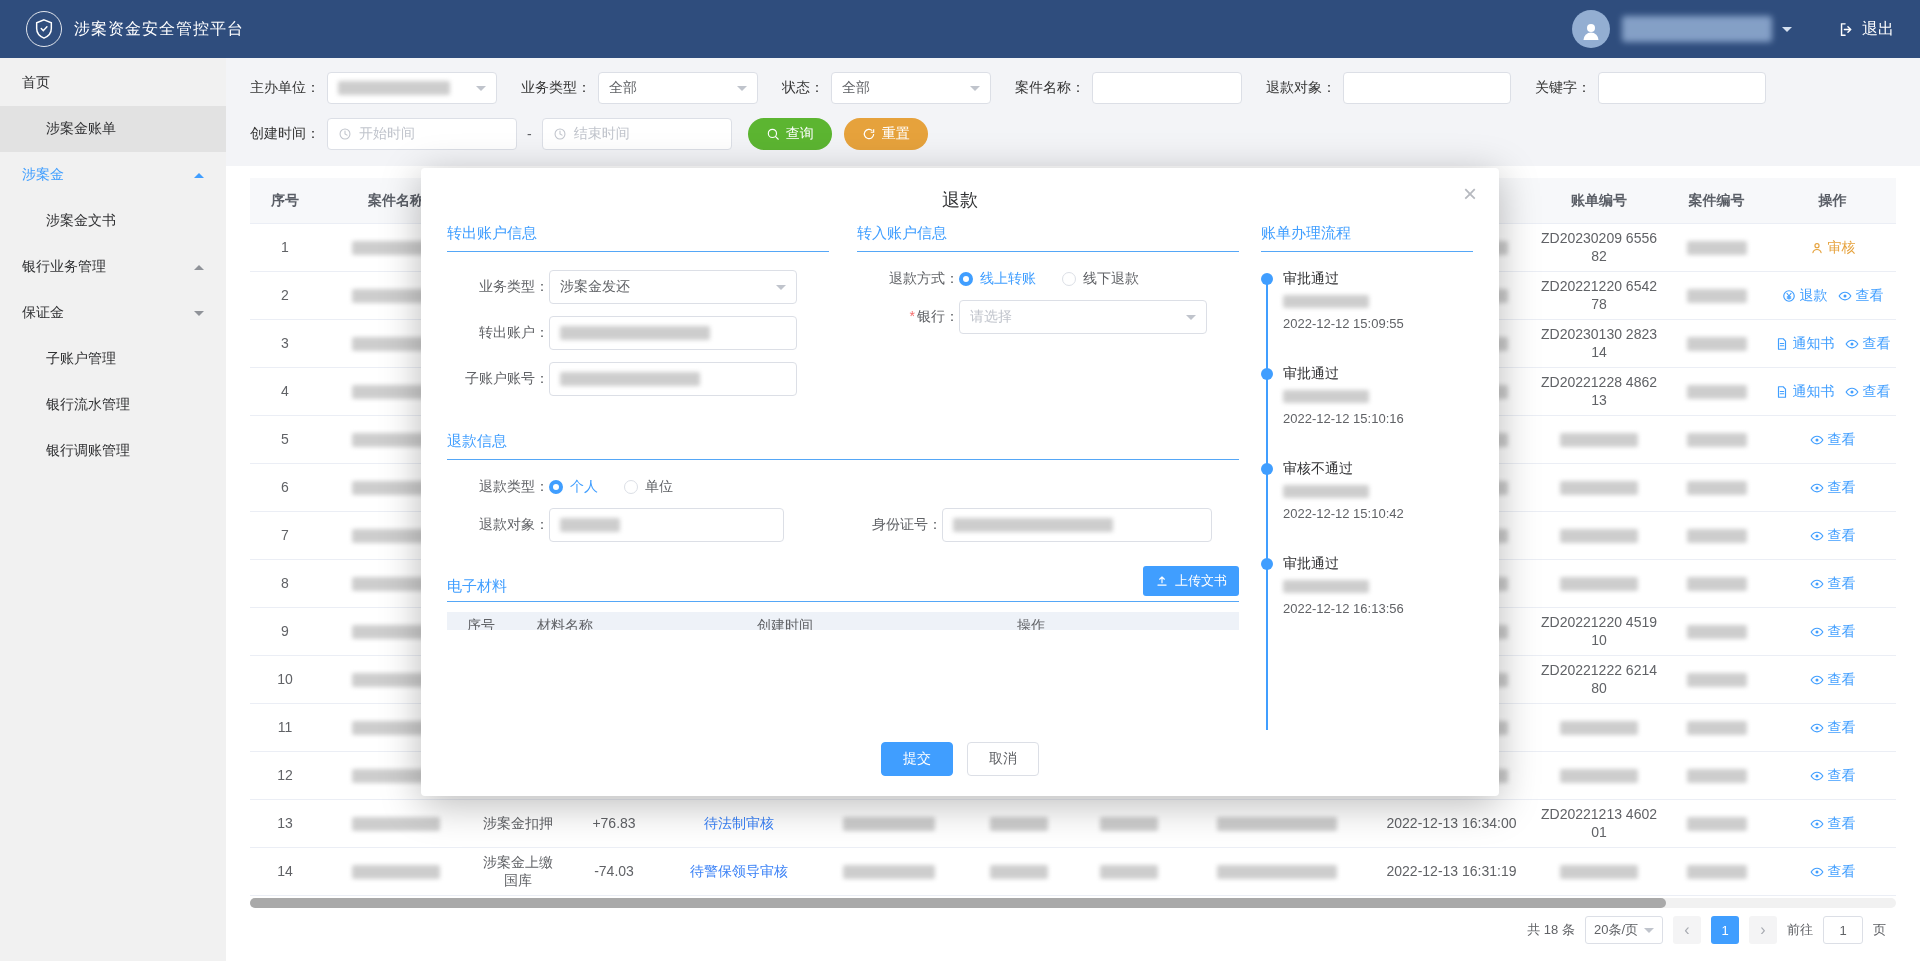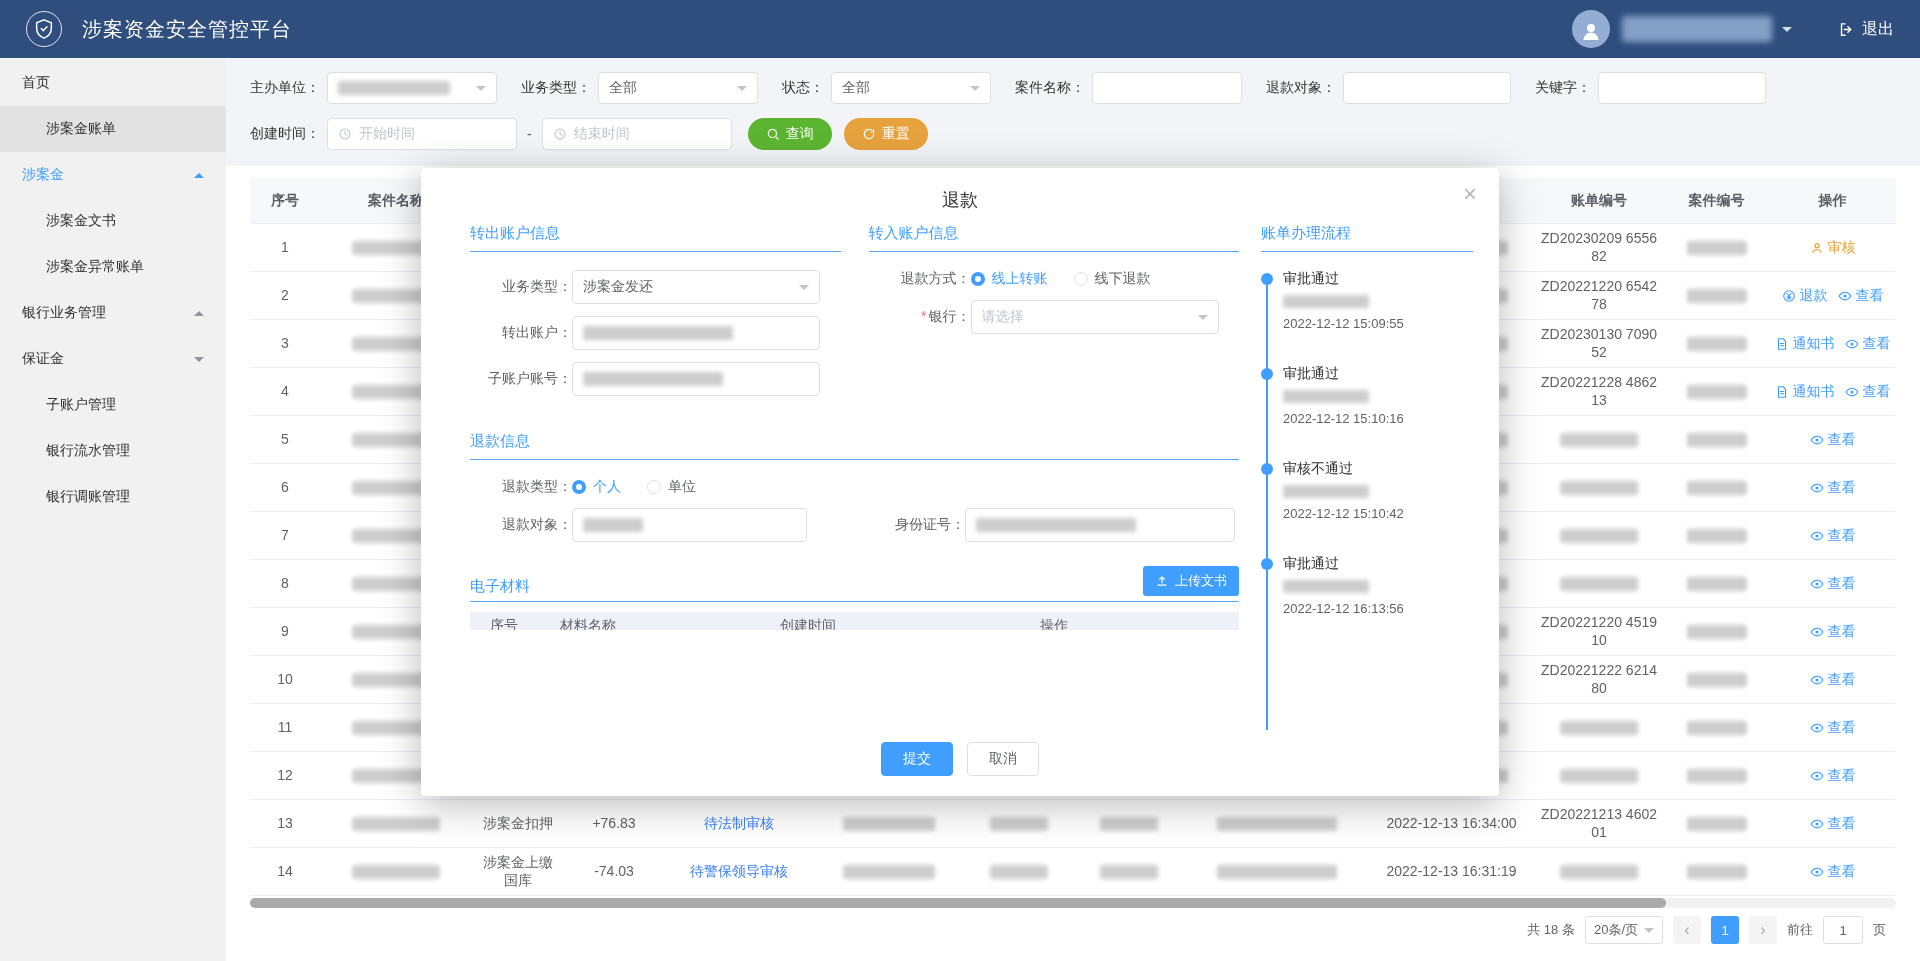--- a/index.html
+++ b/index.html
@@ -5,21 +5,21 @@
   * { box-sizing: border-box; margin: 0; padding: 0; }
   html,body { width:1920px; height:961px; overflow:hidden; background:#fff;
     font-family:"Liberation Sans","DejaVu Sans",sans-serif; font-size:14px; color:#333; }
   .app { width:1920px; height:961px; display:flex; flex-direction:column; position:relative; }
 
   
   .topbar { flex:0 0 58px; background:#2f4d7d; display:flex; align-items:center; padding:0 26px; color:#fff; }
   .logo { width:36px; height:36px; border-radius:50%; border:1.5px solid rgba(255,255,255,.85);
     display:flex; align-items:center; justify-content:center; margin-right:12px; color:#fff; }
   .logo svg { width:22px; height:22px; }
-  .app-title { font-size:20px; letter-spacing:1px;margin-left:8px; }
+  .app-title { font-size:16px; letter-spacing:1px; }
   .flex-spacer { flex:1; }
   .avatar { width:38px; height:38px; border-radius:50%; background:#93aed2; display:flex; align-items:center; justify-content:center; overflow:hidden; }
   .avatar svg { width:24px; height:24px; margin-top:4px; }
   .user-redact { width:150px; height:26px; border-radius:3px; background:#8ea9cf; filter:blur(3px); opacity:.9; margin:0 10px 0 12px; }
   .hdr-caret { width:0; height:0; border:5px solid transparent; border-top-color:#d6e1f0; margin-top:5px; }
   .logout { display:flex; align-items:center; gap:7px; margin-left:46px; font-size:16px; cursor:pointer; }
   .logout svg { width:17px; height:17px; }
 
   
   .body { flex:1; display:flex; min-height:0; }
@@ -76,21 +76,21 @@
   .goto-input { width:40px; height:28px; border:1px solid #dcdfe6; border-radius:3px; background:#fff; display:inline-flex; align-items:center; justify-content:center; color:#606266; }
 
   
   .modal-layer { position:absolute; inset:0; z-index:10; pointer-events:none; }
   .modal { position:absolute; left:421px; top:168px; width:1078px; height:628px; background:#fff;
     border-radius:4px; box-shadow:0 8px 40px rgba(0,0,0,.28); display:flex; flex-direction:column; pointer-events:auto; }
   .modal-header { position:relative; padding:20px 0 10px; text-align:center; }
   .modal-title { font-size:18px; color:#303133; }
   .modal-close { position:absolute; right:22px; top:14px; font-size:24px; color:#b6b9bf; cursor:pointer; line-height:1; }
   .modal-body { flex:1; display:flex; padding:2px 26px 0; min-height:0; overflow:hidden; }
-  .forms-area { flex:1; min-width:0;margin-left:23px; }
+  .forms-area { flex:1; min-width:0; }
   .section-title { color:#409eff; font-size:15px; padding-bottom:8px; border-bottom:1px solid #55a7f7; margin-bottom:18px; }
   .two-cols { display:flex; gap:28px; }
   .fcol { flex:1; min-width:0; }
   .f-row { display:flex; align-items:center; margin-bottom:12px; }
   .f-label { width:102px; text-align:right; color:#606266; white-space:nowrap; flex:none; }
   .req { color:#f56c6c; margin-right:2px; }
   .f-control { width:248px; height:34px; border:1px solid #dcdfe6; border-radius:4px; background:#fff;
     display:inline-flex; align-items:center; padding:0 10px; color:#606266; }
   .f-control .ph { color:#c0c4cc; }
   .f-control.has-suffix { width:198px; border-radius:4px 0 0 4px; }
@@ -169,23 +169,20 @@
         </div>
         <div class="menu-item sub selected">
           <span>涉案金账单</span>
         </div>
         <div class="menu-item active">
           <span>涉案金</span>
           <span class="caret up"></span>
         </div>
         <div class="menu-item sub">
           <span>涉案金文书</span>
-        </div>
-        <div class="menu-item sub">
-          <span>涉案金异常账单</span>
         </div>
         <div class="menu-item">
           <span>银行业务管理</span>
           <span class="caret up"></span>
         </div>
         <div class="menu-item">
           <span>保证金</span>
           <span class="caret down"></span>
         </div>
         <div class="menu-item sub">
@@ -419,21 +416,21 @@
               <span class="td" style="width:110px">
                 <span class="rd " style="width:58px;height:14px"></span>
               </span>
               <span class="td" style="width:185px">
                 <span class="rd " style="width:120px;height:14px"></span>
               </span>
               <span class="td" style="width:165px">
                 <span class="rd " style="width:112px;height:14px"></span>
               </span>
               <span class="td" style="width:130px">
-                <span class="cellv">ZD20230130 709052</span>
+                <span class="cellv">ZD20230130 282314</span>
               </span>
               <span class="td" style="width:105px">
                 <span class="rd " style="width:60px;height:14px"></span>
               </span>
               <span class="td" style="width:127px">
                 <span class="link-btn ">
                   <span class="icon">
                     <svg viewBox="0 0 24 24">
                       <path d="M6 3h8l4 4v14H6z" fill="none" stroke="currentColor" stroke-width="2" stroke-linejoin="round"></path>
                       <path d="M9 11h6M9 15h6" stroke="currentColor" stroke-width="1.8" stroke-linecap="round"></path>

